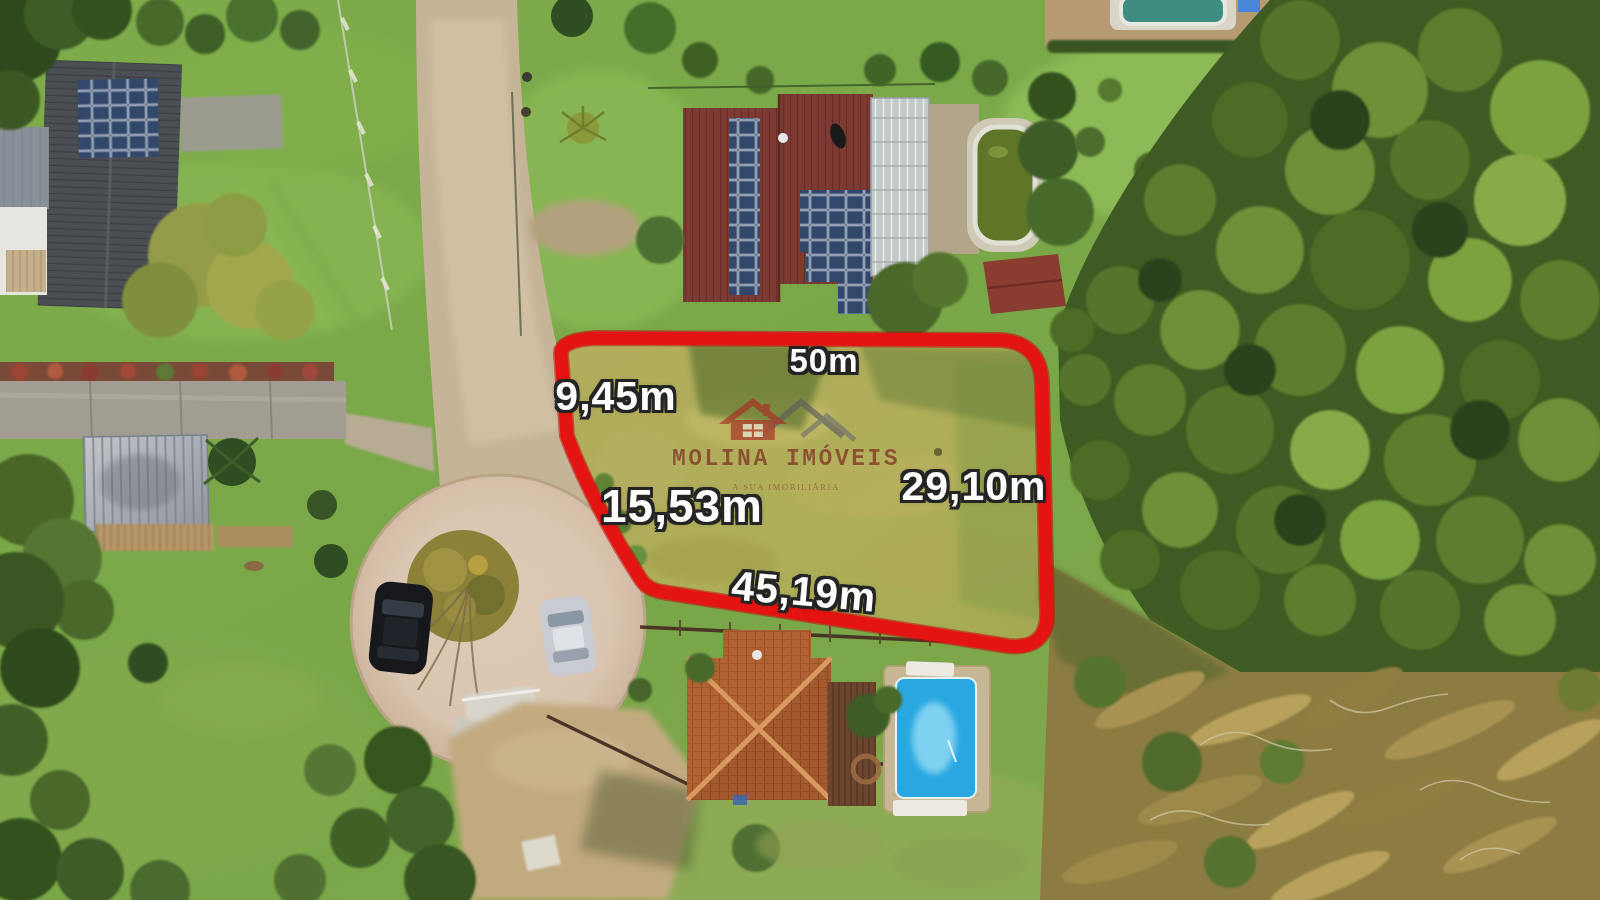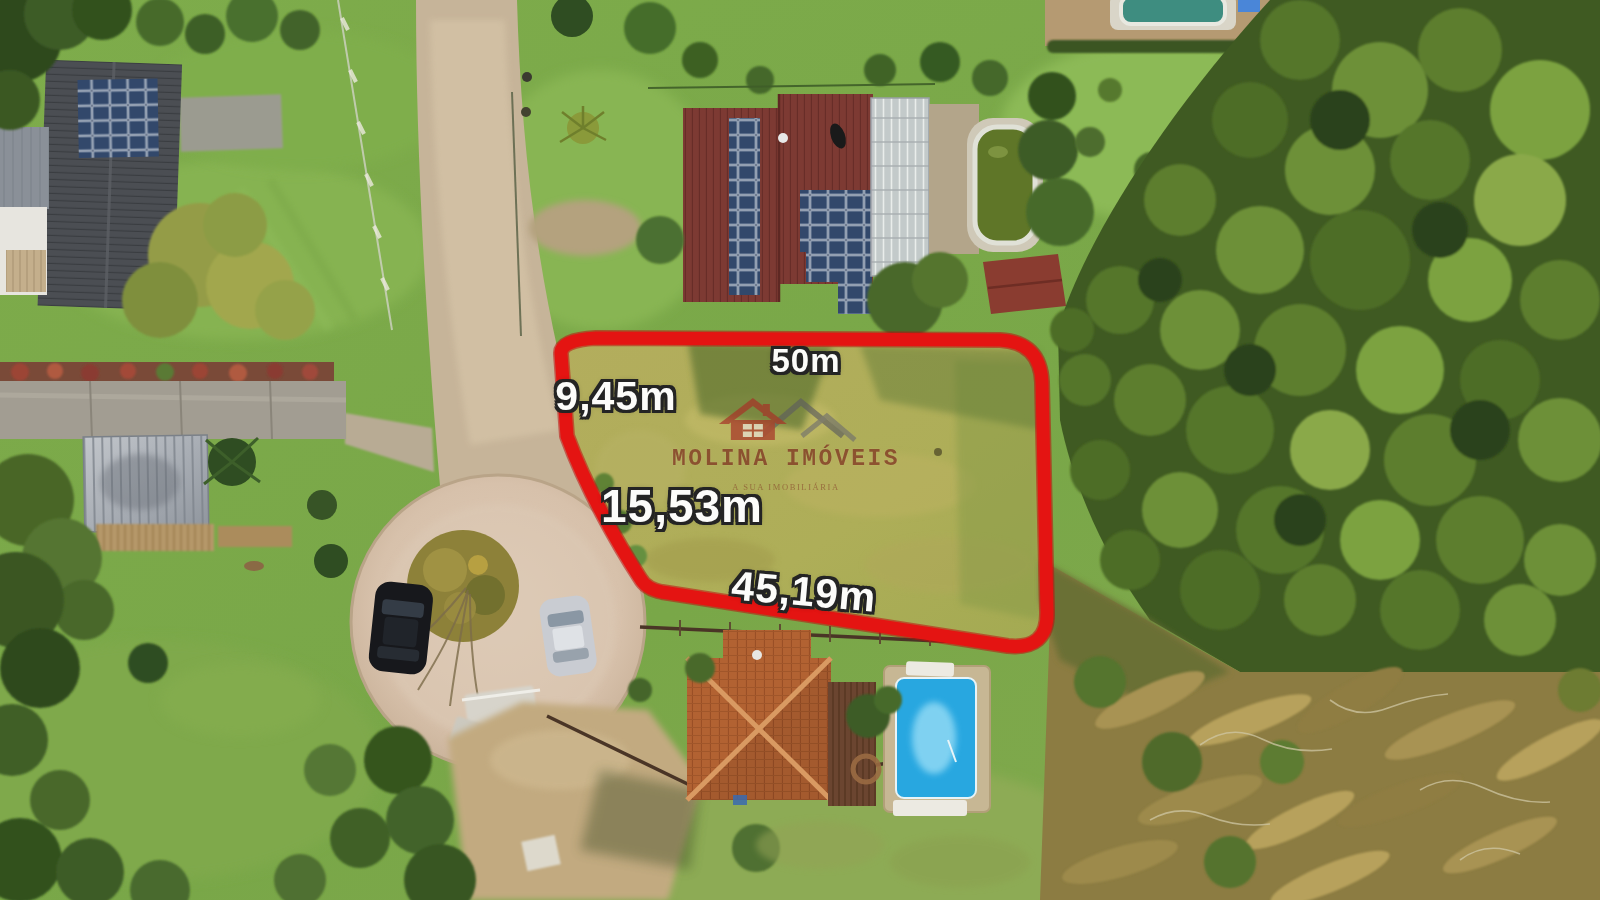--- a/index.html
+++ b/index.html
@@ -483,23 +483,24 @@
     <circle cx="148" cy="663" r="20" fill="#2f4e20" filter="url(#b1)"></circle>
     <ellipse cx="240" cy="700" rx="80" ry="36" fill="#86ae50" opacity=".6" filter="url(#b6)"></ellipse>
   </g>
 
   <g>
     <path d="M596,338 L1000,340 Q1040,342 1042,382 L1047,612 Q1048,650 1008,646 L662,592 Q646,589 640,578 C618,544 586,488 567,436 L561,354 Q560,340 596,338 Z" fill="none" stroke="#c00d0d" stroke-width="16" stroke-linejoin="round" opacity=".55"></path>
     <path d="M596,338 L1000,340 Q1040,342 1042,382 L1047,612 Q1048,650 1008,646 L662,592 Q646,589 640,578 C618,544 586,488 567,436 L561,354 Q560,340 596,338 Z" fill="none" stroke="#e41412" stroke-width="13" stroke-linejoin="round"></path>
   </g>
 </svg>
 
-<div class="dim" style="left:806px;top:361px;font-size:33px">50m</div>
+<div class="dim" style="left:824px;top:361px;font-size:33px">50m</div>
 <div class="dim" style="left:616px;top:396px;font-size:41px">9,45m</div>
 <div class="dim" style="left:682px;top:506px;font-size:46px">15,53m</div>
+<div class="dim" style="left:974px;top:486px;font-size:41px">29,10m</div>
 <div class="dim dim-rot" style="left:804px;top:592px;font-size:41px">45,19m</div>
 
 <div class="watermark">
   <svg width="170" height="54" viewBox="0 0 170 54">
     <path d="M60,44 L100,10 L142,44" stroke="#5e5e5e" stroke-width="6" fill="none" opacity=".85"></path>
     <path d="M101,44 L126,24 L154,48" stroke="#6e6e6e" stroke-width="5" fill="none" opacity=".8"></path>
     <g opacity=".9">
       <rect x="62" y="12" width="7" height="12" fill="#a83327"></rect>
       <path d="M18,32 L52,6 L86,32 L76,32 L52,14 L28,32 Z" fill="#a83327"></path>
       <rect x="30" y="28" width="44" height="20" fill="#a83327"></rect>

